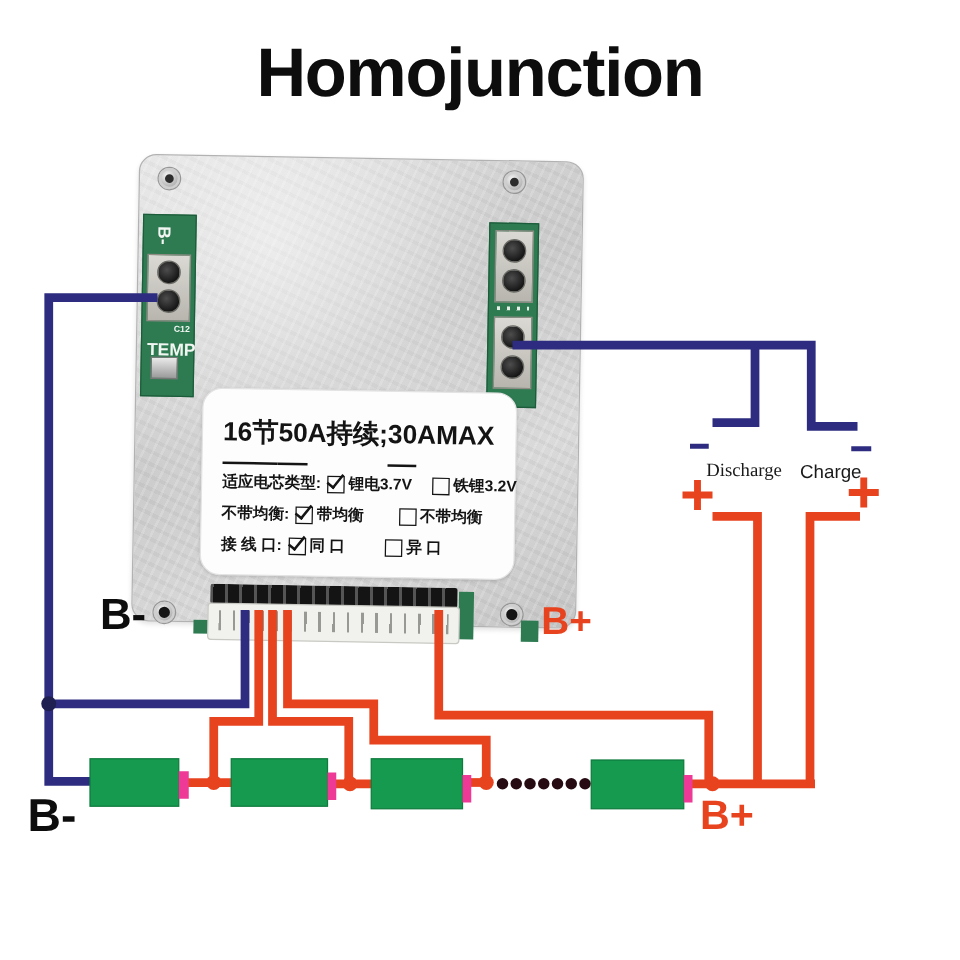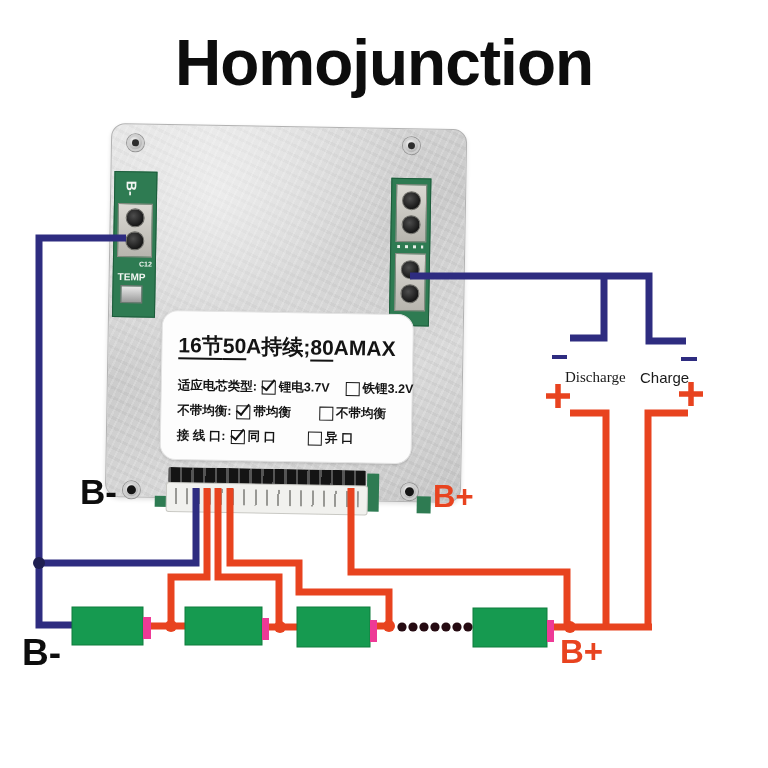--- a/index.html
+++ b/index.html
@@ -2,21 +2,21 @@
 <html><head>
 <meta charset="utf-8">
 <style>
   html,body{margin:0;padding:0;background:#fff;}
   #stage{position:relative;width:768px;height:768px;background:#ffffff;overflow:hidden;
          font-family:"Liberation Sans",sans-serif;}
   .abs{position:absolute;}
 
   
   #page-title{left:0;top:26px;width:768px;text-align:center;
-    font-size:64px;font-weight:900;letter-spacing:-1px;color:#0d0d0d;}
+    font-size:55px;font-weight:900;letter-spacing:-1px;color:#0d0d0d;}
 
   
   #board{left:0;top:0;width:768px;height:768px;transform:rotate(1deg);transform-origin:285px 316px;}
   #plate{left:108px;top:126px;width:354px;height:372px;border-radius:14px;
     background:
       radial-gradient(ellipse at 30% 18%, rgba(255,255,255,.55), transparent 55%),
       repeating-linear-gradient(115deg, rgba(255,255,255,.16) 0 2px, transparent 2px 7px),
       repeating-linear-gradient(25deg, rgba(0,0,0,.035) 0 3px, transparent 3px 9px),
       linear-gradient(150deg,#e1e1e1,#cbcbcb 45%,#dadada 72%,#c5c5c5);
     border:1px solid #b2b2b2;box-shadow:0 2px 4px rgba(0,0,0,.12);}
@@ -37,21 +37,21 @@
     background-image:repeating-linear-gradient(90deg, rgba(255,255,255,.28) 0 2.5px, transparent 2.5px 11.6px);}
   #conn-body{left:169px;top:484px;width:200px;height:28px;background:#f1f1ee;
     border:1px solid #c9c9c4;border-radius:3px;}
   #conn-pins{position:absolute;left:8px;top:5px;right:8px;bottom:7px;
     background:repeating-linear-gradient(90deg,#989894 0 2px, transparent 2px 11.4px);}
 
   
   #spec-label{left:162px;top:312px;width:250px;height:148px;background:#fdfdfd;
     border-radius:16px;border:1px solid #e3e3e3;box-shadow:0 1px 3px rgba(0,0,0,.15);color:#141414;}
   #spec-title{position:absolute;left:16px;top:20px;font-size:21px;font-weight:bold;white-space:nowrap;letter-spacing:0px;}
-  #spec-title .u{border-bottom:2.5px solid #141414;padding-bottom:1px;}
+  #spec-title .u{border-bottom:2.5px solid #141414;padding-bottom:12px;}
   .spec-row{position:absolute;left:16px;font-size:12.5px;font-weight:bold;white-space:nowrap;display:flex;align-items:center;}
   .spec-row .nm{margin-right:3px;}
   .cb{position:relative;display:inline-block;width:12px;height:12px;border:1.6px solid #141414;margin:0 3px 0 2px;flex:0 0 auto;}
   .cb.checked::after{content:"";position:absolute;left:2px;top:-5px;width:5px;height:12px;
     border-right:2.3px solid #141414;border-bottom:2.3px solid #141414;transform:rotate(38deg);}
   .gap{display:inline-block;width:14px;}
 
   
   .term-label{font-weight:bold;color:#0d0d0d;}
   .red{color:#e8431f;}
@@ -73,21 +73,21 @@
     <div class="abs screw dark" style="left:126px;top:484px;"></div>
     <div class="abs screw dark" style="left:404px;top:481px;"></div>
 
     <div class="abs pcb" style="left:112px;top:174px;width:41px;height:144px;">
       <div class="sil" style="left:9px;top:8px;font-size:14px;transform:rotate(90deg);">B-</div>
       <div class="pad" style="left:3px;top:31px;width:33px;height:52px;">
         <div class="hole" style="left:7px;top:4px;"></div>
         <div class="hole" style="left:7px;top:27px;"></div>
       </div>
       <div class="sil" style="right:3px;top:88px;font-size:7px;">C12</div>
-      <div class="sil" style="left:4px;top:99px;font-size:10px;">TEMP</div>
+      <div class="sil" style="left:4px;top:99px;font-size:14px;">TEMP</div>
       <div class="abs" style="left:7px;top:113px;width:20px;height:16px;background:linear-gradient(#eaeaea,#9a9a9a);border:1px solid #777;"></div>
     </div>
 
     <div class="abs pcb" style="left:389px;top:176px;width:38px;height:146px;">
       <div class="pad" style="left:4px;top:5px;width:29px;height:56px;">
         <div class="hole" style="left:5px;top:6px;"></div>
         <div class="hole" style="left:5px;top:30px;"></div>
       </div>
       <div class="abs" style="left:6px;top:66px;width:26px;height:3px;background:repeating-linear-gradient(90deg,#e8efe8 0 3px,transparent 3px 8px);"></div>
       <div class="pad" style="left:4px;top:74px;width:29px;height:56px;">
@@ -100,21 +100,21 @@
     <div class="abs pcb" style="left:420px;top:494px;width:14px;height:17px;border:none;"></div>
     <div class="abs pcb" style="left:158px;top:498px;width:16px;height:11px;border:none;"></div>
 
     <div class="abs" id="conn-header"></div>
     <div class="abs" id="conn-body">
       <div id="conn-pins"></div>
     </div>
 
     <div class="abs" id="spec-label">
       <div id="spec-title">
-        <span class="u">16节</span><span class="u">50</span><span>A持续;</span><span class="u">80</span><span>AMAX</span>
+        <span class="u">16节</span><span class="u">50</span><span>A持续;</span><span class="u">30</span><span>AMAX</span>
       </div>
       <div class="spec-row" style="top:66px;">
         <span class="nm">适应电芯类型:</span>
         <span class="cb checked"></span>
         <span>锂电3.7V</span>
         <span class="gap"></span>
         <span class="cb"></span>
         <span>铁锂3.2V</span>
       </div>
       <div class="spec-row" style="top:91px;">

